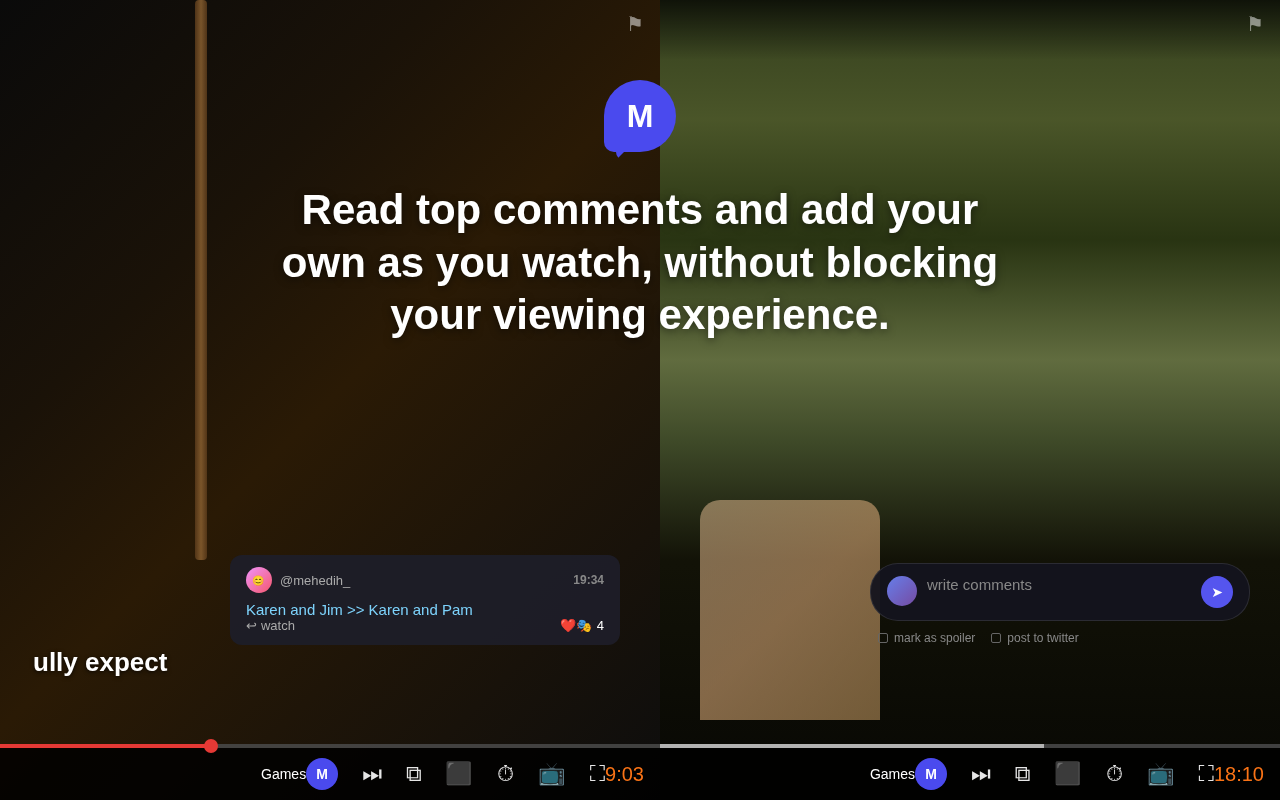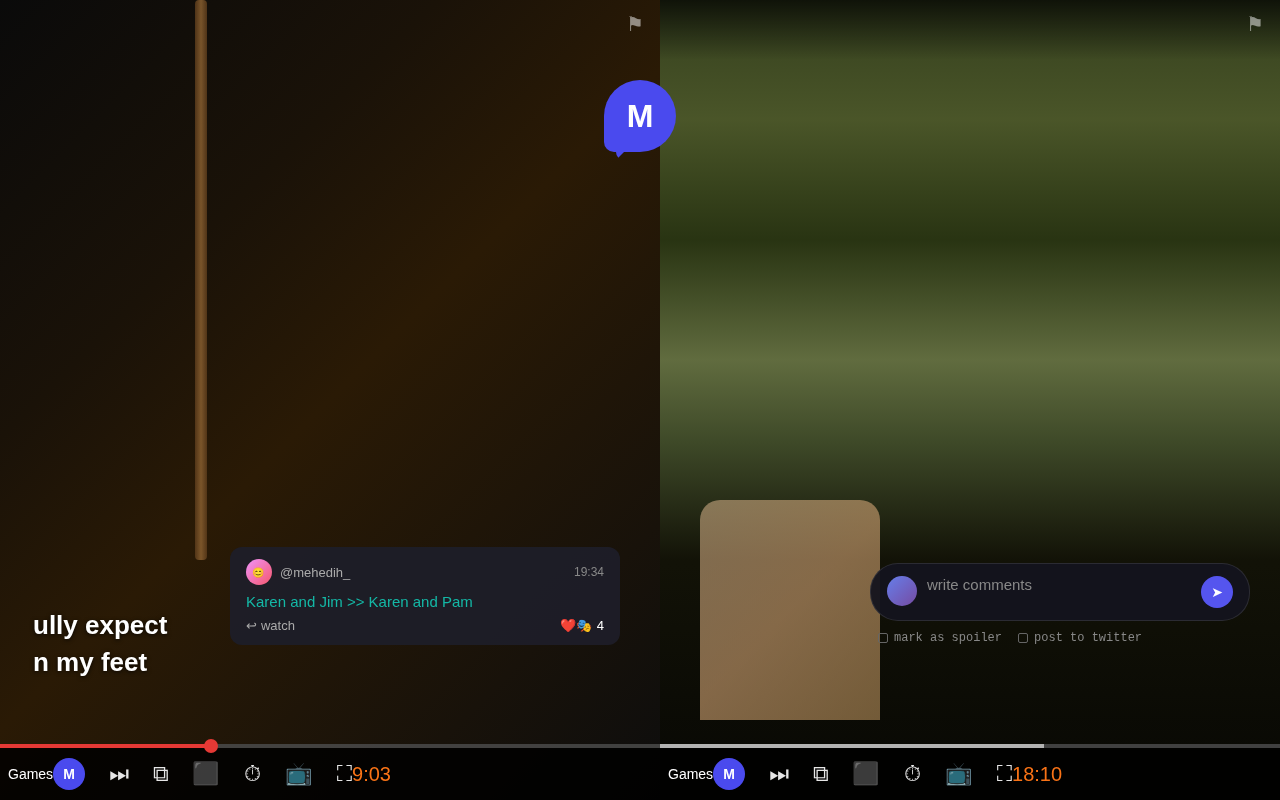--- a/index.html
+++ b/index.html
@@ -177,22 +177,22 @@
       background: #e53935;
       border-radius: 50%;
       position: absolute;
       right: -7px;
       top: -5px;
     }
 
     .player-bottom {
       display: flex;
       align-items: center;
-      justify-content: flex-start;
-      padding: 10px 8px;
+      justify-content: flex-end;
+      padding: 10px 16px;
     }
 
     .left-show-name {
       color: #fff;
       font-size: 14px;
       font-weight: 500;
     }
 
     .player-icons {
       display: flex;
@@ -264,26 +264,26 @@
 
     .comment-username {
       color: #aaa;
       font-size: 13px;
       text-align: right;
     }
 
     .comment-time {
       color: #888;
       font-size: 12px;
+      font-weight: bold;
     }
 
     .comment-text {
-      color: #14b8a6;
+      color: #7dd3fc;
       font-size: 15px;
-      margin-bottom: 8px;
     }
 
     .comment-actions {
       display: flex;
       align-items: center;
       justify-content: space-between;
     }
 
     .reply-btn {
       display: flex;
@@ -367,21 +367,20 @@
       color: #fff;
       font-size: 14px;
     }
 
     .comment-options {
       display: flex;
       align-items: center;
       gap: 16px;
       margin-top: 10px;
       padding-left: 8px;
-      font-family: Liberation Mono, monospace;
     }
 
     .comment-option {
       display: flex;
       align-items: center;
       gap: 6px;
       color: #888;
       font-size: 12px;
     }
 
@@ -421,21 +420,20 @@
 <div class="panels">
 
   <div class="left-panel">
     <div class="left-bg"></div>
     <div class="staff-element"></div>
 
     <div class="corner-icon">⚑</div>
 
     <div class="left-subtitles">
       <div class="subtitle-text">ully expect</div>
-      <div class="subtitle-text">n my feet</div>
     </div>
 
     <div class="comment-card">
       <div class="comment-header">
         <div class="comment-user">
           <div class="comment-avatar">😊</div>
           <span class="comment-username">@mehedih_</span>
         </div>
         <span class="comment-time">19:34</span>
       </div>
@@ -473,20 +471,21 @@
         </div>
         <span class="time-display">9:03</span>
       </div>
     </div>
   </div>
 
   <div class="center-content">
     <div class="logo-bubble">
       <span class="logo-letter">M</span>
     </div>
+    <h1 class="main-heading">Read top comments and add your own as you watch, without blocking your viewing experience.</h1>
   </div>
 
   <div class="right-panel">
     <div class="right-bg"></div>
     <div class="right-overlay"></div>
 
     <div class="corner-icon">⚑</div>
 
     <div class="body-element"></div>
 

